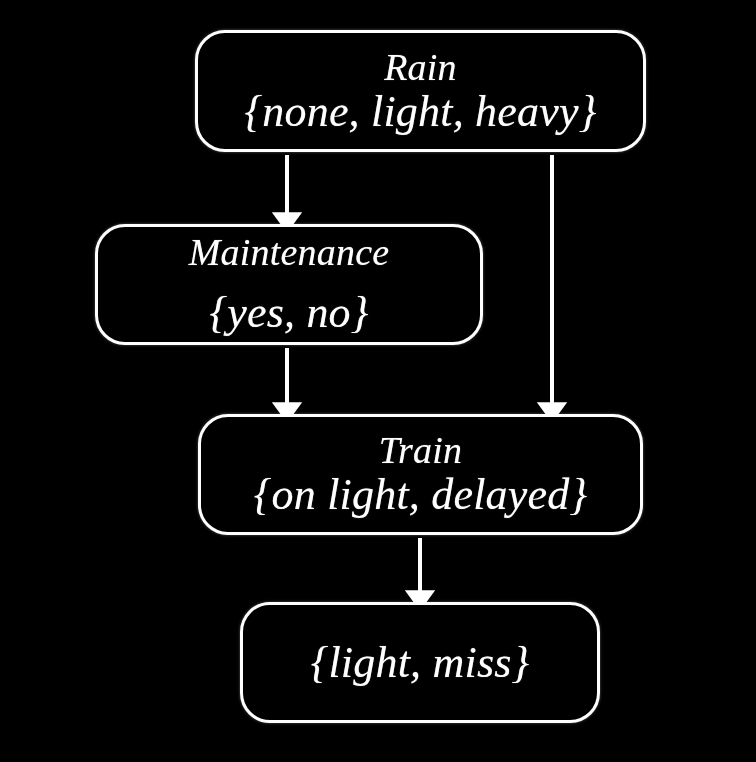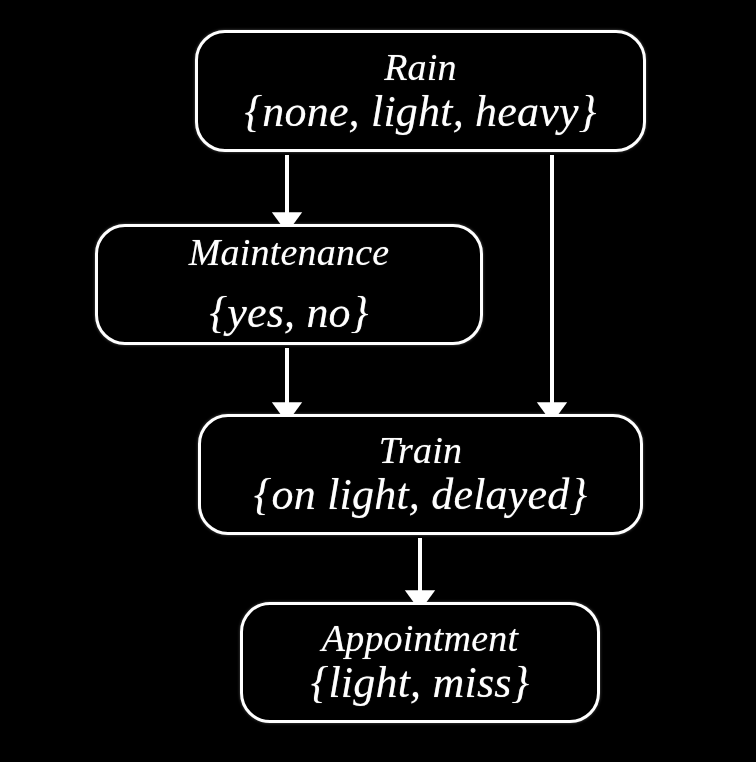--- a/index.html
+++ b/index.html
@@ -87,17 +87,16 @@
     <div class="node-name">Maintenance</div>
     <div class="node-states">{yes, no}</div>
   </div>
 
   <div class="node" id="node-train" style="left: 198px; top: 414px; width: 445px; height: 121px;">
     <div class="node-name">Train</div>
     <div class="node-states">{on light, delayed}</div>
   </div>
 
   <div class="node" id="node-appointment" style="left: 240px; top: 602px; width: 360px; height: 121px;">
-    <div class="node-name">Appointment</div>
     <div class="node-states">{light, miss}</div>
   </div>
 
 </div>
 
 </body></html>

